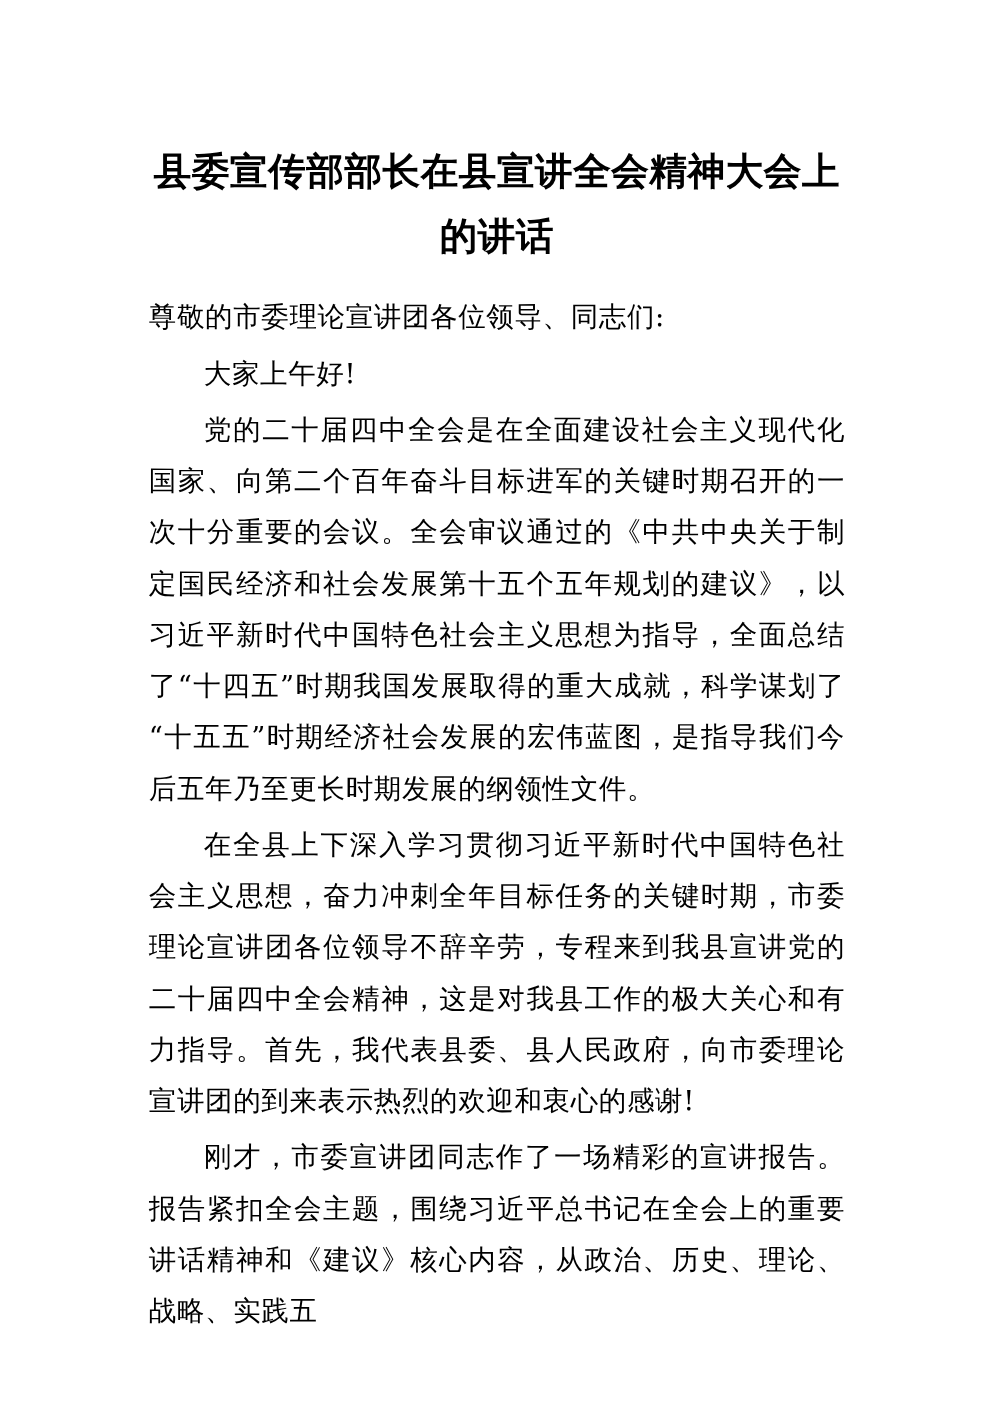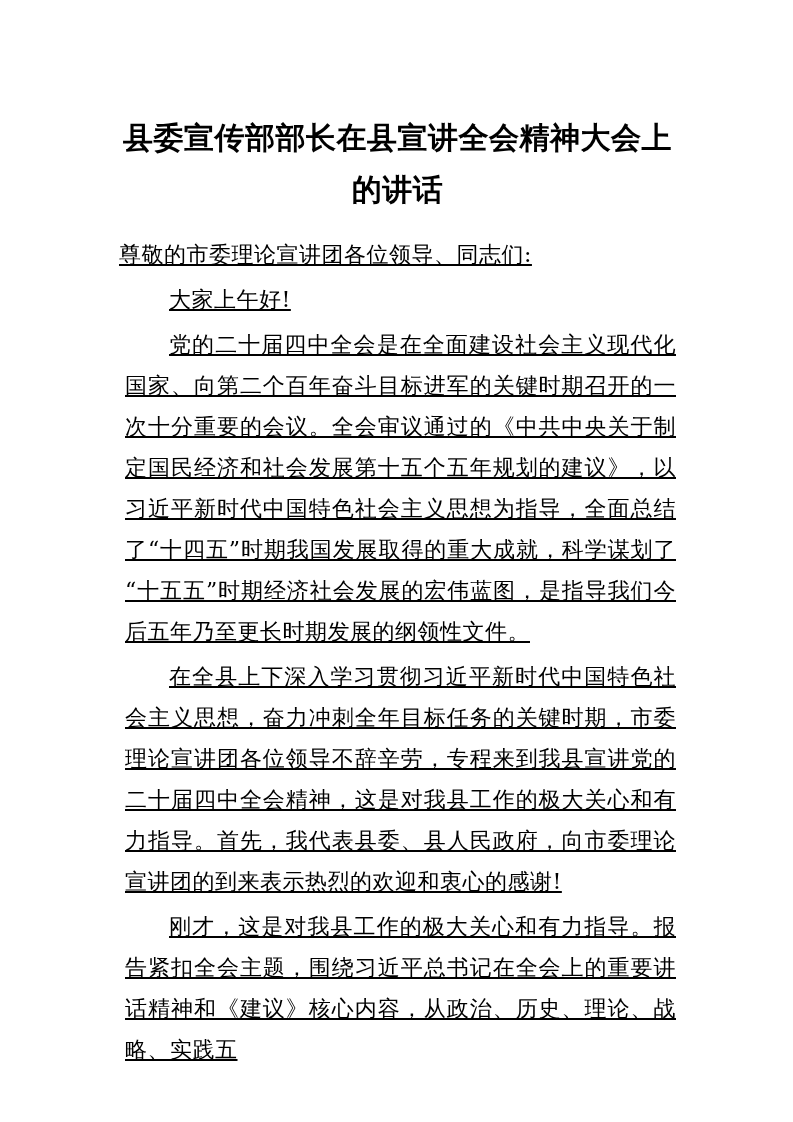--- a/index.html
+++ b/index.html
@@ -27,37 +27,35 @@
     text-align: center;
     letter-spacing: 0.5px;
   }
   .doc-body p {
     margin: 0 0 4px 0;
     font-size: 22px;
     line-height: 41px;
     text-align: justify;
     text-justify: inter-character;
     letter-spacing: 0.5px;
-    text-decoration: underline;
   }
   .doc-body p.indent {
     text-indent: 2em;
-    margin-left: 6px;
   }
 </style>
 </head>
 <body>
 
 <div class="page">
   <h1 class="doc-title">县委宣传部部长在县宣讲全会精神大会上的讲话</h1>
 
   <div class="doc-body">
     <p>尊敬的市委理论宣讲团各位领导、同志们:</p>
 
     <p class="indent">大家上午好!</p>
 
     <p class="indent">党的二十届四中全会是在全面建设社会主义现代化国家、向第二个百年奋斗目标进军的关键时期召开的一次十分重要的会议。全会审议通过的《中共中央关于制定国民经济和社会发展第十五个五年规划的建议》，以习近平新时代中国特色社会主义思想为指导，全面总结了“十四五”时期我国发展取得的重大成就，科学谋划了“十五五”时期经济社会发展的宏伟蓝图，是指导我们今后五年乃至更长时期发展的纲领性文件。</p>
 
     <p class="indent">在全县上下深入学习贯彻习近平新时代中国特色社会主义思想，奋力冲刺全年目标任务的关键时期，市委理论宣讲团各位领导不辞辛劳，专程来到我县宣讲党的二十届四中全会精神，这是对我县工作的极大关心和有力指导。首先，我代表县委、县人民政府，向市委理论宣讲团的到来表示热烈的欢迎和衷心的感谢!</p>
 
-    <p class="indent">刚才，这是对我县工作的极大关心和有力指导。报告紧扣全会主题，围绕习近平总书记在全会上的重要讲话精神和《建议》核心内容，从政治、历史、理论、战略、实践五</p>
+    <p class="indent">刚才，市委宣讲团同志作了一场精彩的宣讲报告。报告紧扣全会主题，围绕习近平总书记在全会上的重要讲话精神和《建议》核心内容，从政治、历史、理论、战略、实践五</p>
   </div>
 </div>
 
 </body></html>

